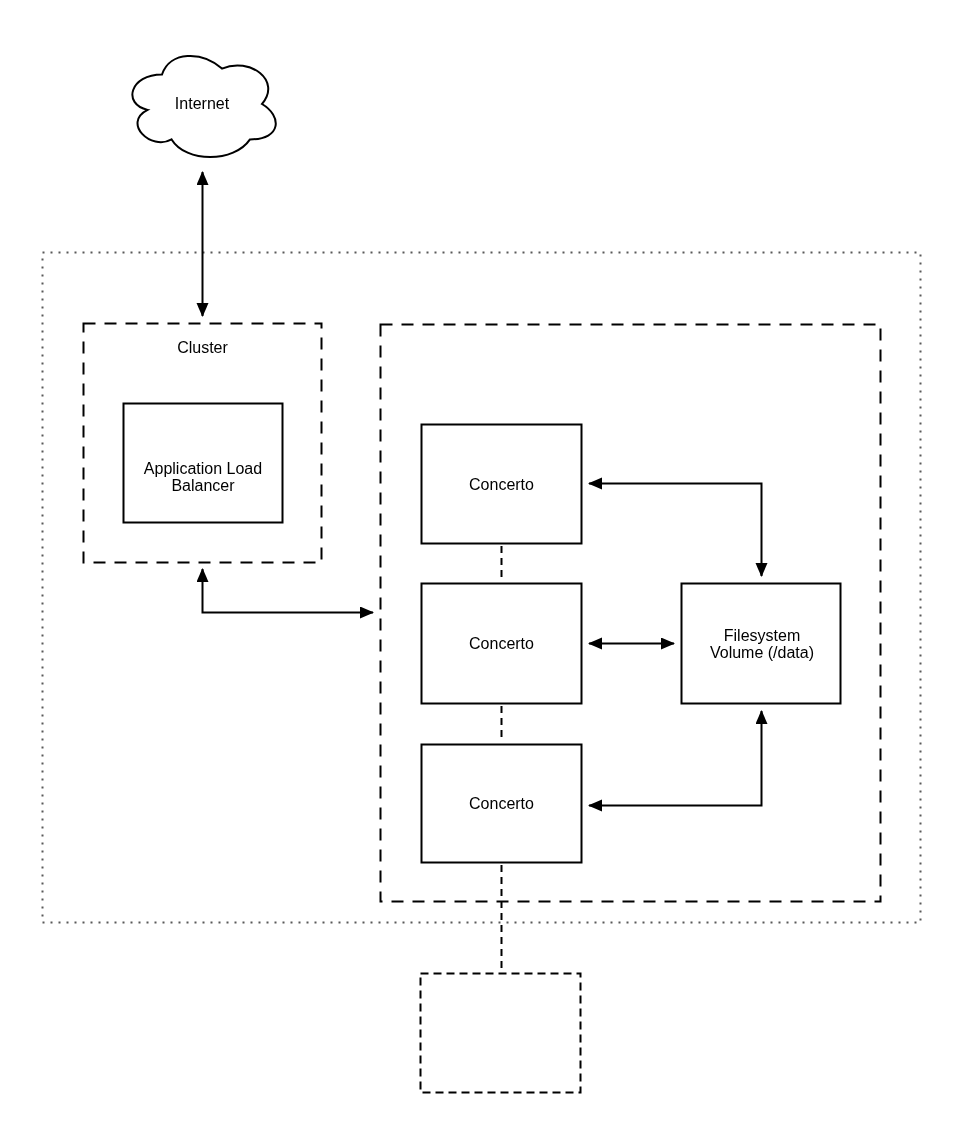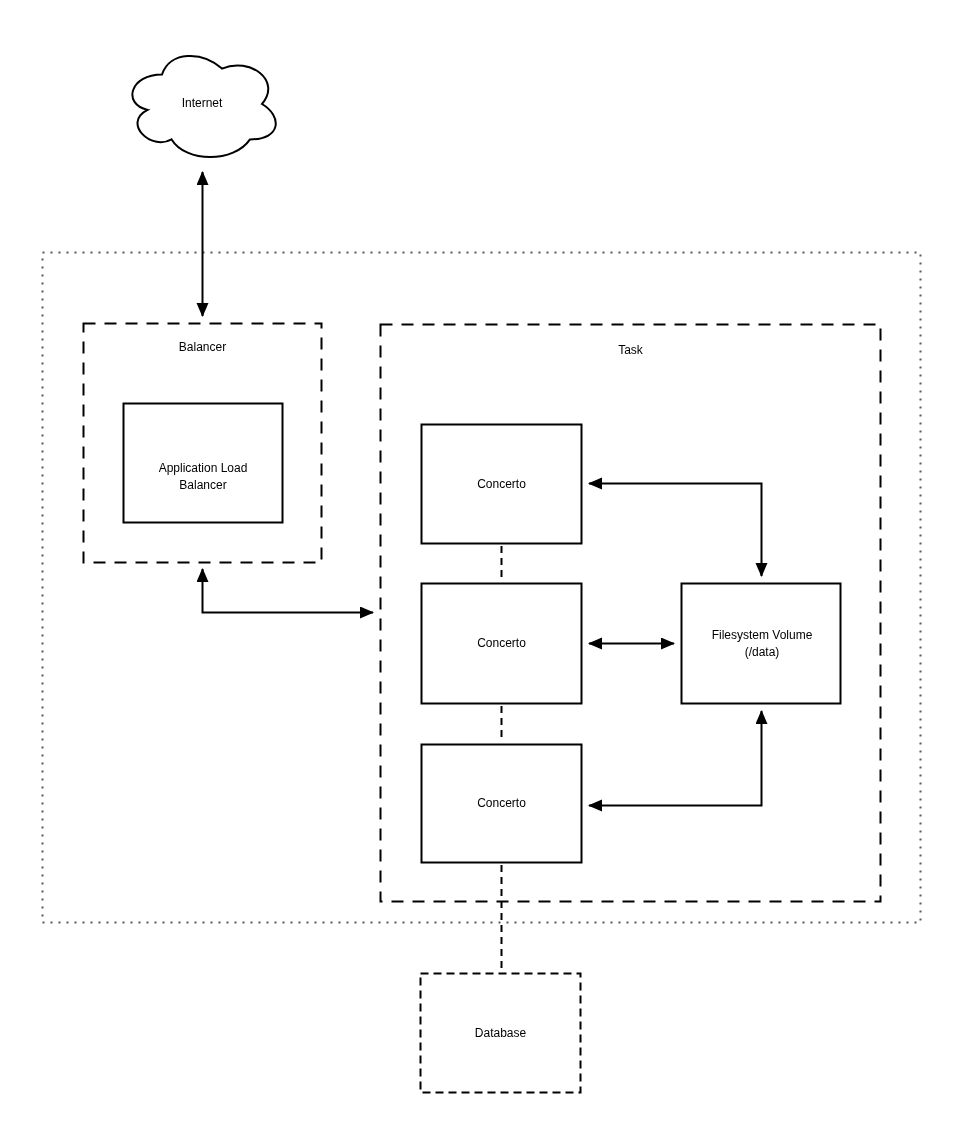--- a/index.html
+++ b/index.html
@@ -18,21 +18,21 @@
   }
   .diagram-svg {
     position: absolute;
     left: 0;
     top: 0;
     width: 962px;
     height: 1134px;
   }
   .label {
     position: absolute;
-    font-size: 12px;
+    font-size: 16px;
     line-height: 17px;
     text-align: center;
     color: #000000;
     pointer-events: none;
   }
   .label.centered {
     display: flex;
     align-items: center;
     justify-content: center;
   }
@@ -83,33 +83,31 @@
     <line x1="202.5" y1="172" x2="202.5" y2="316" stroke="#000000" stroke-width="2" marker-start="url(#arr)" marker-end="url(#arr)"></line>
     <path d="M 202.5 569 L 202.5 612.5 L 373 612.5" fill="none" stroke="#000000" stroke-width="2" marker-start="url(#arr)" marker-end="url(#arr)"></path>
     <path d="M 589 483.5 L 761.5 483.5 L 761.5 576" fill="none" stroke="#000000" stroke-width="2" marker-start="url(#arr)" marker-end="url(#arr)"></path>
     <line x1="589" y1="643.5" x2="674" y2="643.5" stroke="#000000" stroke-width="2" marker-start="url(#arr)" marker-end="url(#arr)"></line>
     <path d="M 589 805.5 L 761.5 805.5 L 761.5 711" fill="none" stroke="#000000" stroke-width="2" marker-start="url(#arr)" marker-end="url(#arr)"></path>
   </svg>
 
   <div class="label centered" style="left:122px; top:48px; width:160px; height:110px;">Internet</div>
 
 
-  <div class="label" style="left:83px; top:339px; width:239px;">Balancer</div>
+  <div class="label" style="left:83px; top:339px; width:239px;">Cluster</div>
 
-  <div class="label" style="left:380px; top:342px; width:501px;">Task</div>
 
   <div class="label centered" style="left:123px; top:403px; width:160px; height:120px;">
     <span class="wrap w120">Application Load Balancer</span>
   </div>
 
   <div class="label centered" style="left:421px; top:424px; width:161px; height:120px;">Concerto</div>
 
   <div class="label centered" style="left:421px; top:583px; width:161px; height:121px;">Concerto</div>
 
   <div class="label centered" style="left:421px; top:744px; width:161px; height:119px;">Concerto</div>
 
   <div class="label centered" style="left:681px; top:583px; width:162px; height:121px;">
     <span class="wrap w104">Filesystem Volume (/data)</span>
   </div>
 
-  <div class="label centered" style="left:420px; top:973px; width:161px; height:120px;">Database</div>
 
 </div>
 
 </body></html>

